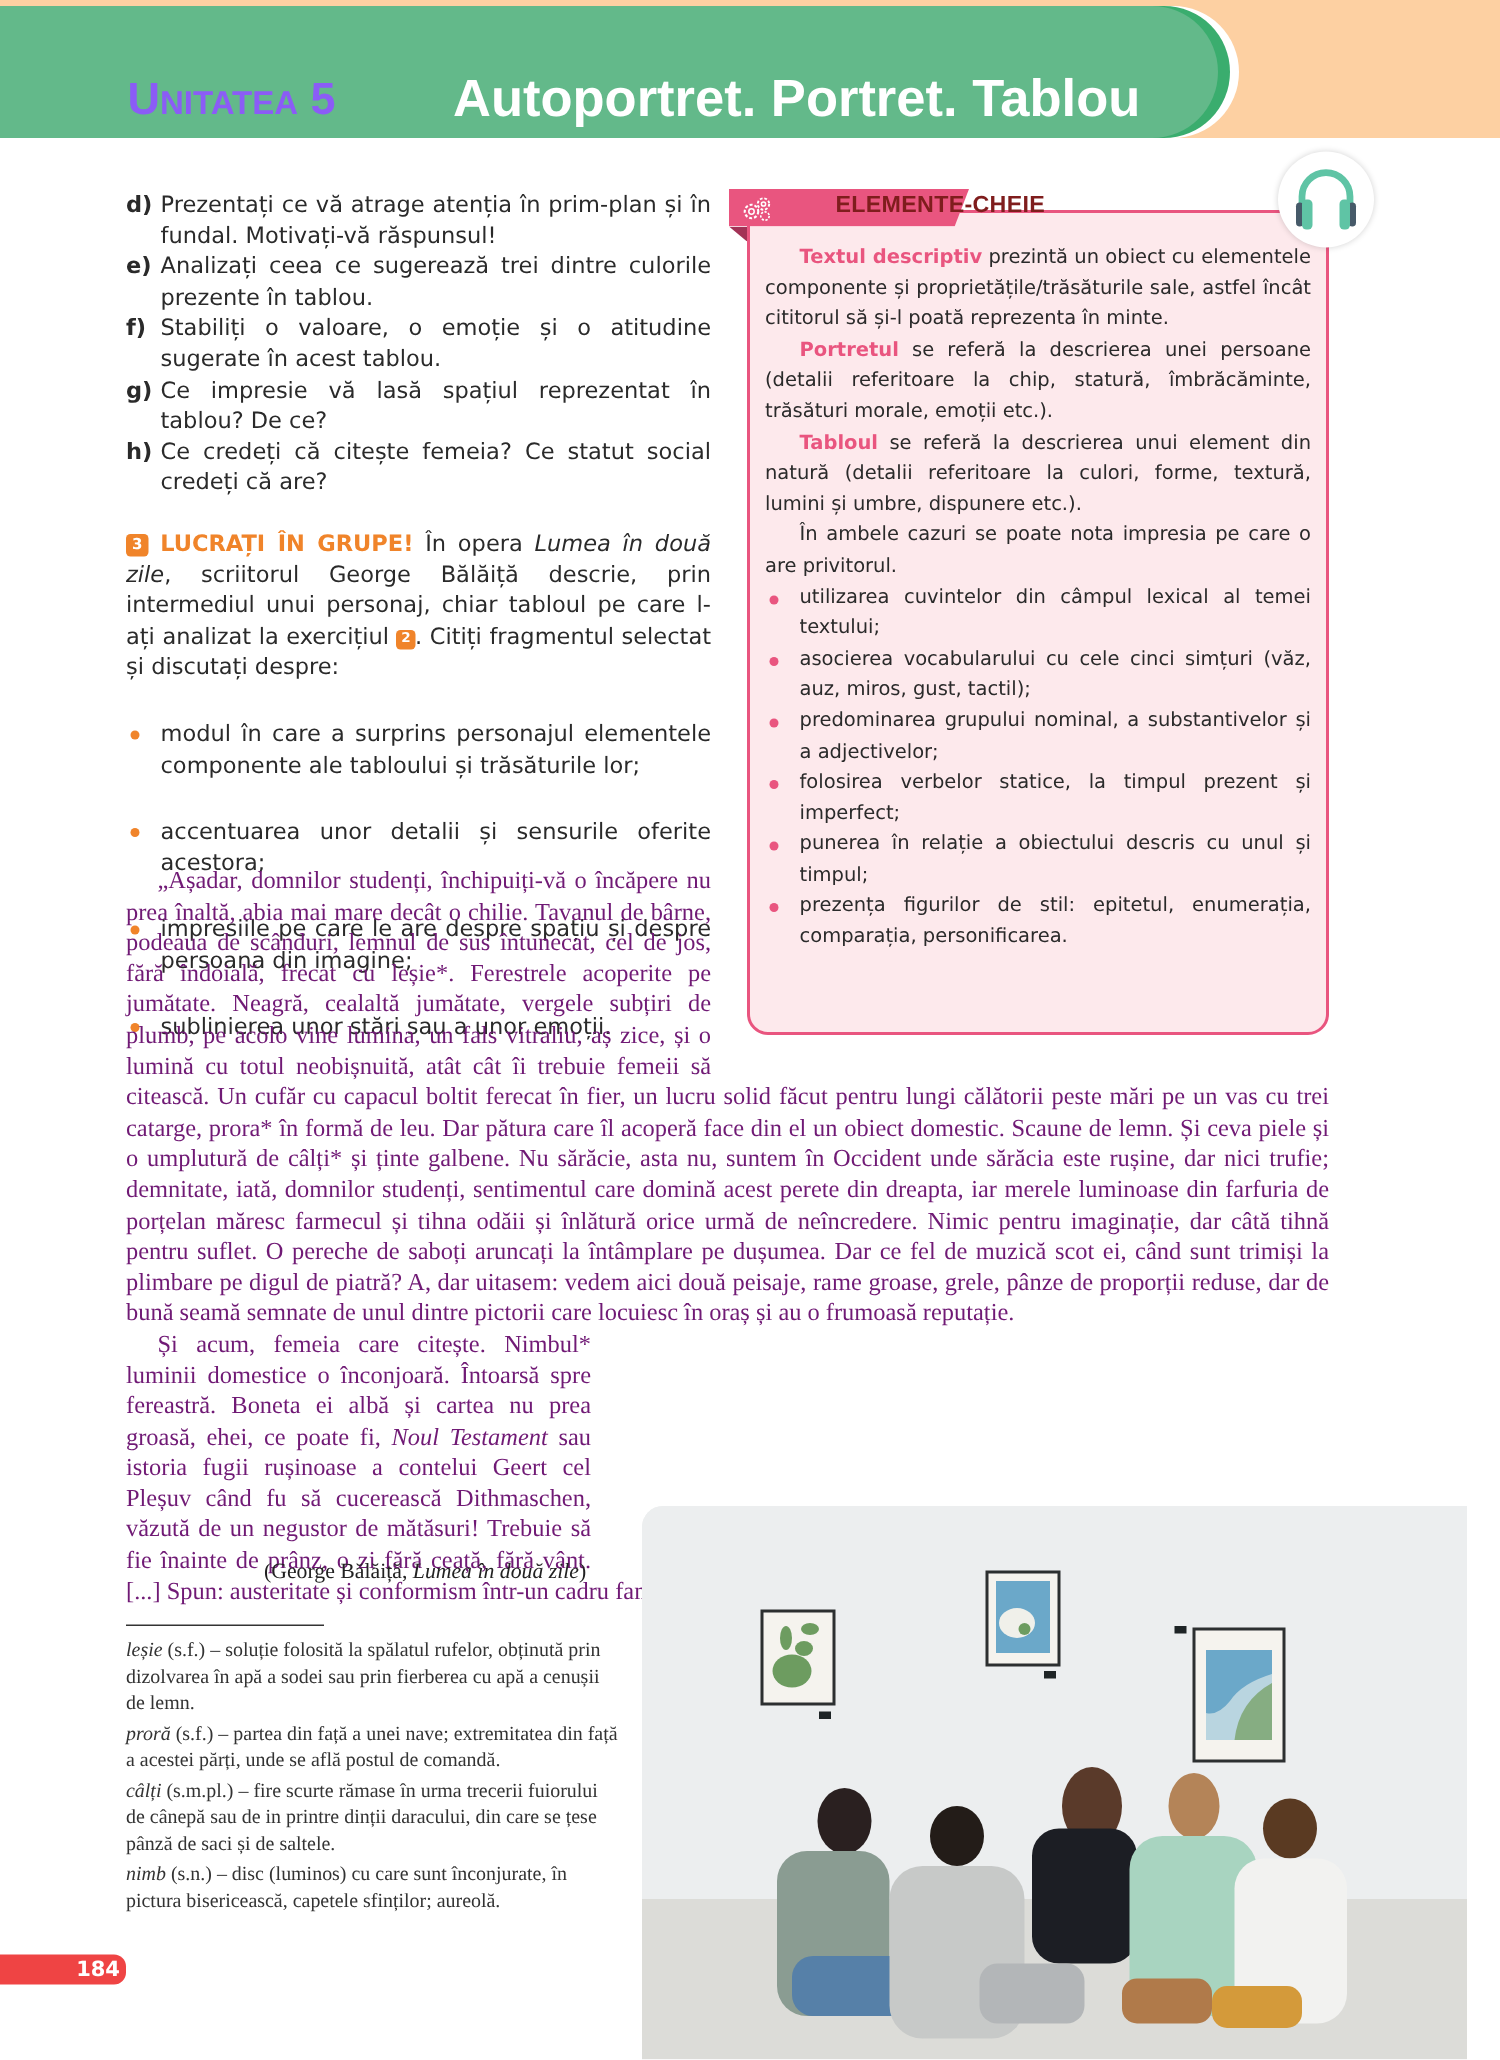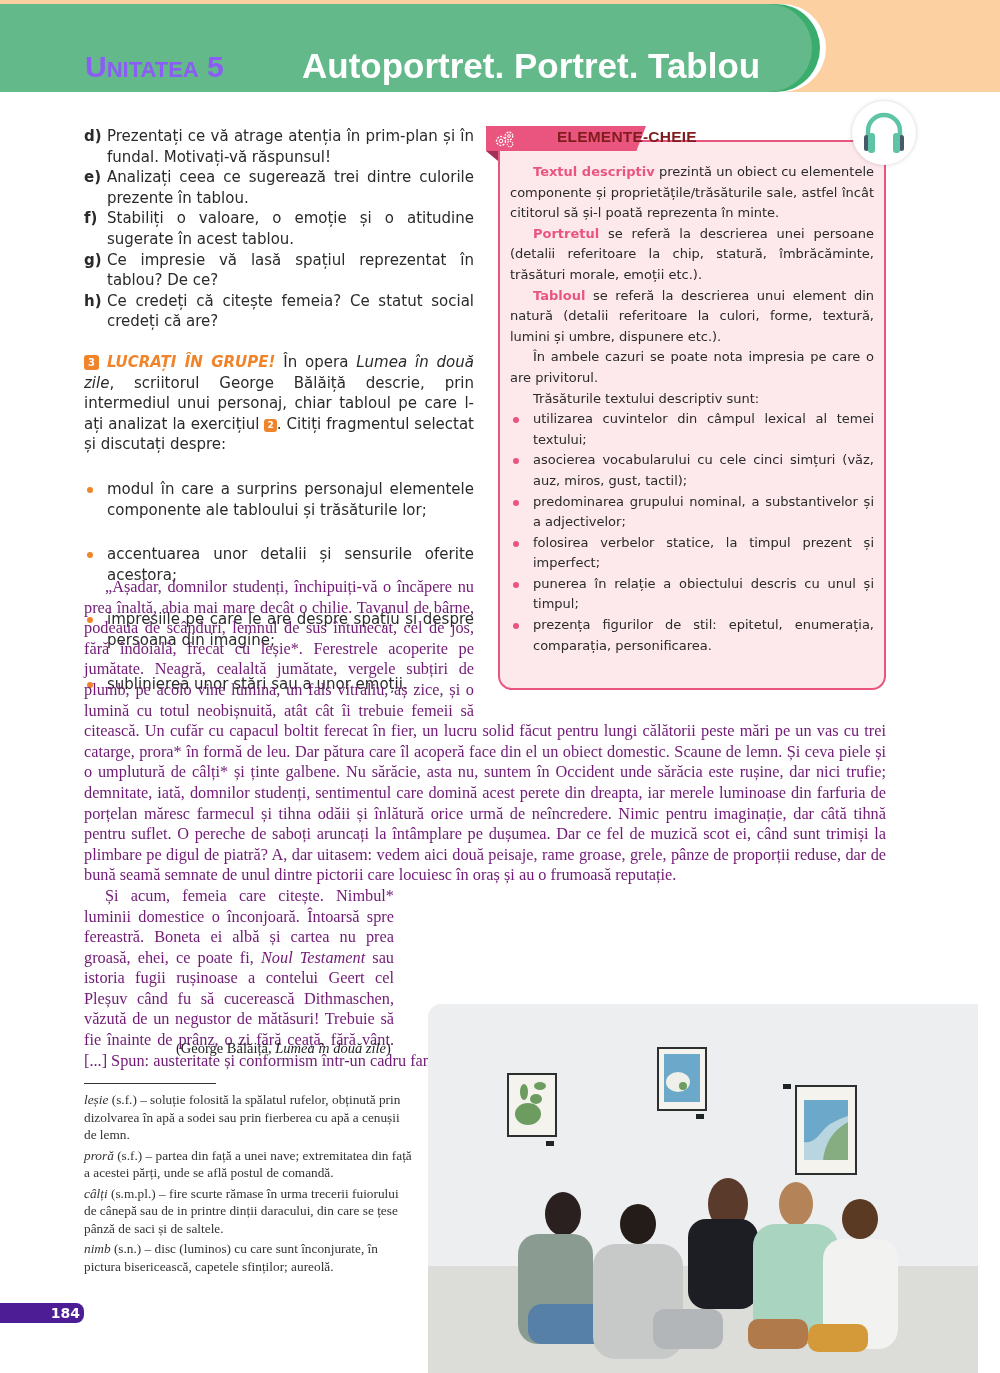--- a/index.html
+++ b/index.html
@@ -17,38 +17,38 @@
 
   
   .col-left { position: absolute; left: 84px; top: 126px; width: 390px; font-size: 15px; line-height: 20.6px; }
   .qlist { list-style: none; }
   .qlist li { position: relative; padding-left: 23px; text-align: justify; }
   .qlist li .ql { position: absolute; left: 0; top: 0; font-weight: bold; }
 
   .task { margin-top: 20px; text-align: justify; }
   .badge { display: inline-block; background: #f0842a; color: #fff; font-size: 10px; font-weight: bold; padding: 0 4px; line-height: 15px; border-radius: 3px; vertical-align: 1px; }
   .badge-sm { font-size: 9px; line-height: 13px; padding: 0 3px; }
-  .task-head { color: #f0842a; font-weight: bold; font-style: italic; }
+  .task-head { color: #f0842a; font-weight: bold; }
   .bullets { list-style: none; }
   .bullets li { position: relative; padding-left: 23px; text-align: justify; margin-top: 24px; }
   .bullets li::before { content: ""; position: absolute; left: 3px; top: 8px; width: 6px; height: 6px; border-radius: 50%; background: #f0842a; }
 
   
   .quote { position: absolute; left: 84px; top: 577px; width: 802px; font-family: "Liberation Serif", serif; font-size: 16.3px; line-height: 20.6px; text-align: justify; color: #701a75; }
   .quote p { text-indent: 21px; }
   .float-spacer { float: right; width: 412px; height: 144px; }
   .q-source { position: absolute; left: 176px; top: 1040px; font-family: "Liberation Serif", serif; font-size: 14.5px; color: #222; }
 
   
   .fn-rule { position: absolute; left: 84px; top: 1083px; width: 132px; height: 1px; background: #333; }
   .footnotes { position: absolute; left: 84px; top: 1091px; width: 330px; font-family: "Liberation Serif", serif; font-size: 13.3px; line-height: 17.5px; color: #333; }
   .footnotes p { margin-bottom: 3px; }
 
   
-  .page-num { position: absolute; left: 0; top: 1303px; width: 84px; height: 20px; background: #4c1d95; border-radius: 0 8px 8px 0; color: #fff; font-weight: bold; font-size: 14px; text-align: right; padding-right: 4px; line-height: 20px; }
+  .page-num { position: absolute; left: 0; top: 1303px; width: 84px; height: 20px; background: #ef4444; border-radius: 0 8px 8px 0; color: #fff; font-weight: bold; font-size: 14px; text-align: right; padding-right: 4px; line-height: 20px; }
 
   
   .key-box { position: absolute; left: 498px; top: 140px; width: 388px; height: 550px; background: #fde9ec; border: 2.5px solid #e9557f; border-radius: 0 0 14px 14px; }
   .key-tab { position: absolute; left: 486px; top: 126px; width: 160px; height: 25px; background: #e9557f; clip-path: polygon(0 0, 100% 0, 94% 100%, 0 100%); }
   .key-tab-fold { position: absolute; left: 486px; top: 151px; width: 12px; height: 10px; background: #a33256; clip-path: polygon(0 0, 100% 0, 100% 100%); }
   .key-tab-label { position: absolute; left: 520px; top: 128px; color: #7f1d1d; font-size: 15.5px; font-weight: bold; font-family: "Liberation Sans", sans-serif; letter-spacing: 0.2px; margin-left: 37px; }
   .gear-icon { position: absolute; left: 494px; top: 130px; width: 22px; height: 18px; }
   .key-text { position: absolute; left: 510px; top: 162px; width: 364px; font-size: 13px; line-height: 20.6px; color: #2a2a2a; }
   .key-text p { text-align: justify; }
   .key-text .ind { text-indent: 23px; }
@@ -114,21 +114,20 @@
     <rect x="47" y="34" width="5" height="16" rx="2.5" fill="#465a69"></rect>
     <rect x="41" y="32" width="7" height="20" rx="3" fill="#5fc4a5"></rect>
   </svg>
 </div>
 
 <div class="key-text">
   <p class="ind"><span class="kw">Textul descriptiv</span><span> prezintă un obiect cu elementele componente și proprietățile/trăsăturile sale, astfel încât cititorul să și-l poată reprezenta în minte.</span></p>
   <p class="ind"><span class="kw">Portretul</span><span> se referă la descrierea unei persoane (detalii referitoare la chip, statură, îmbrăcăminte, trăsături morale, emoții etc.).</span></p>
   <p class="ind"><span class="kw">Tabloul</span><span> se referă la descrierea unui element din natură (detalii referitoare la culori, forme, textură, lumini și umbre, dispunere etc.).</span></p>
   <p class="ind">În ambele cazuri se poate nota impresia pe care o are privitorul.</p>
-  <p class="ind">Trăsăturile textului descriptiv sunt:</p>
   <ul class="kbullets">
     <li>utilizarea cuvintelor din câmpul lexical al temei textului;</li>
     <li>asocierea vocabularului cu cele cinci simțuri (văz, auz, miros, gust, tactil);</li>
     <li>predominarea grupului nominal, a substantivelor și a adjectivelor;</li>
     <li>folosirea verbelor statice, la timpul prezent și imperfect;</li>
     <li>punerea în relație a obiectului descris cu unul și timpul;</li>
     <li>prezența figurilor de stil: epitetul, enumerația, comparația, personificarea.</li>
   </ul>
 </div>
 

